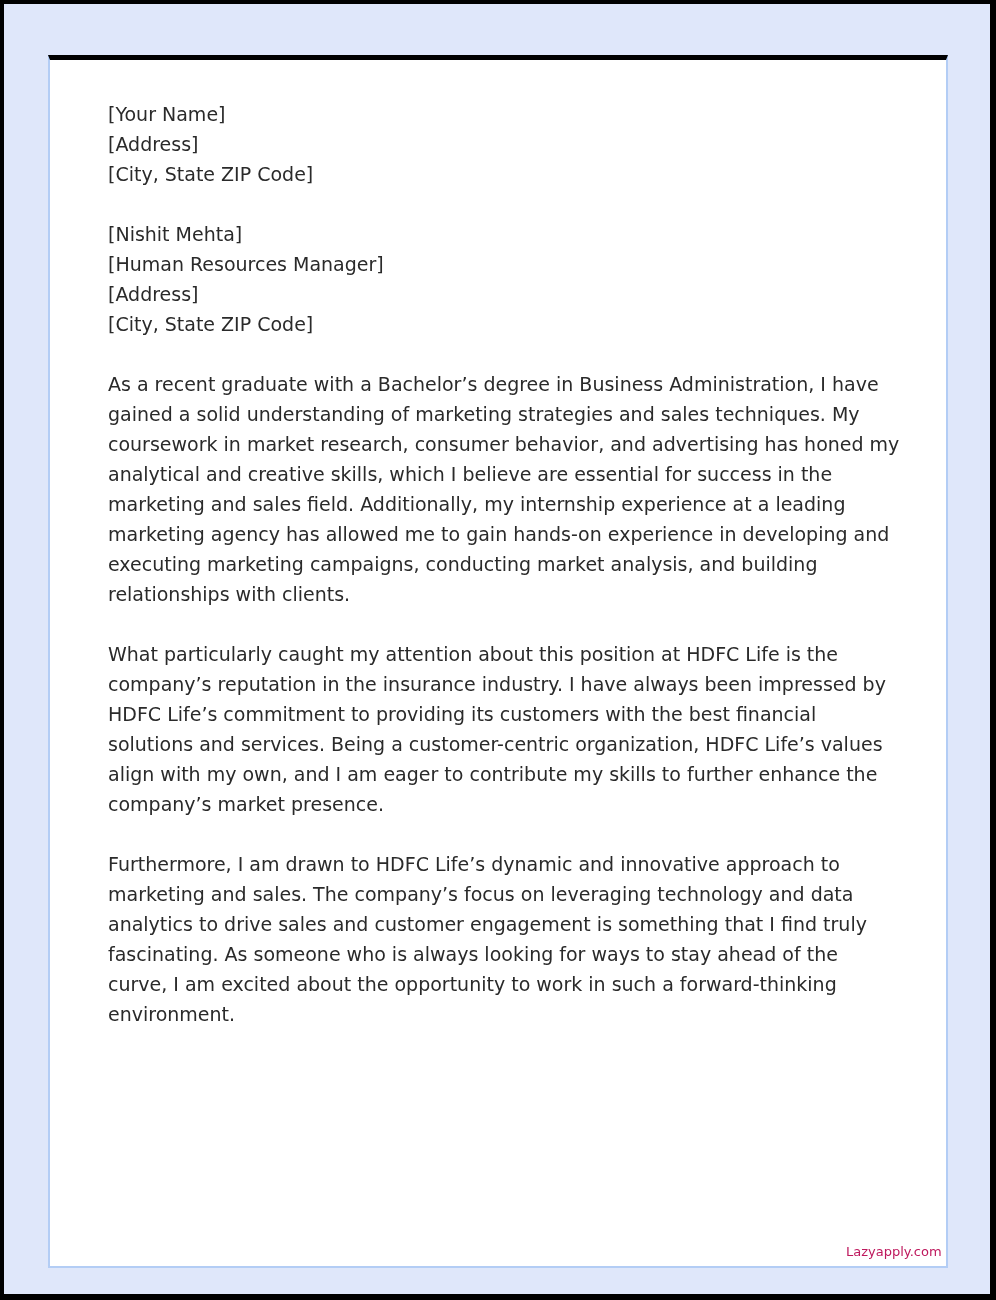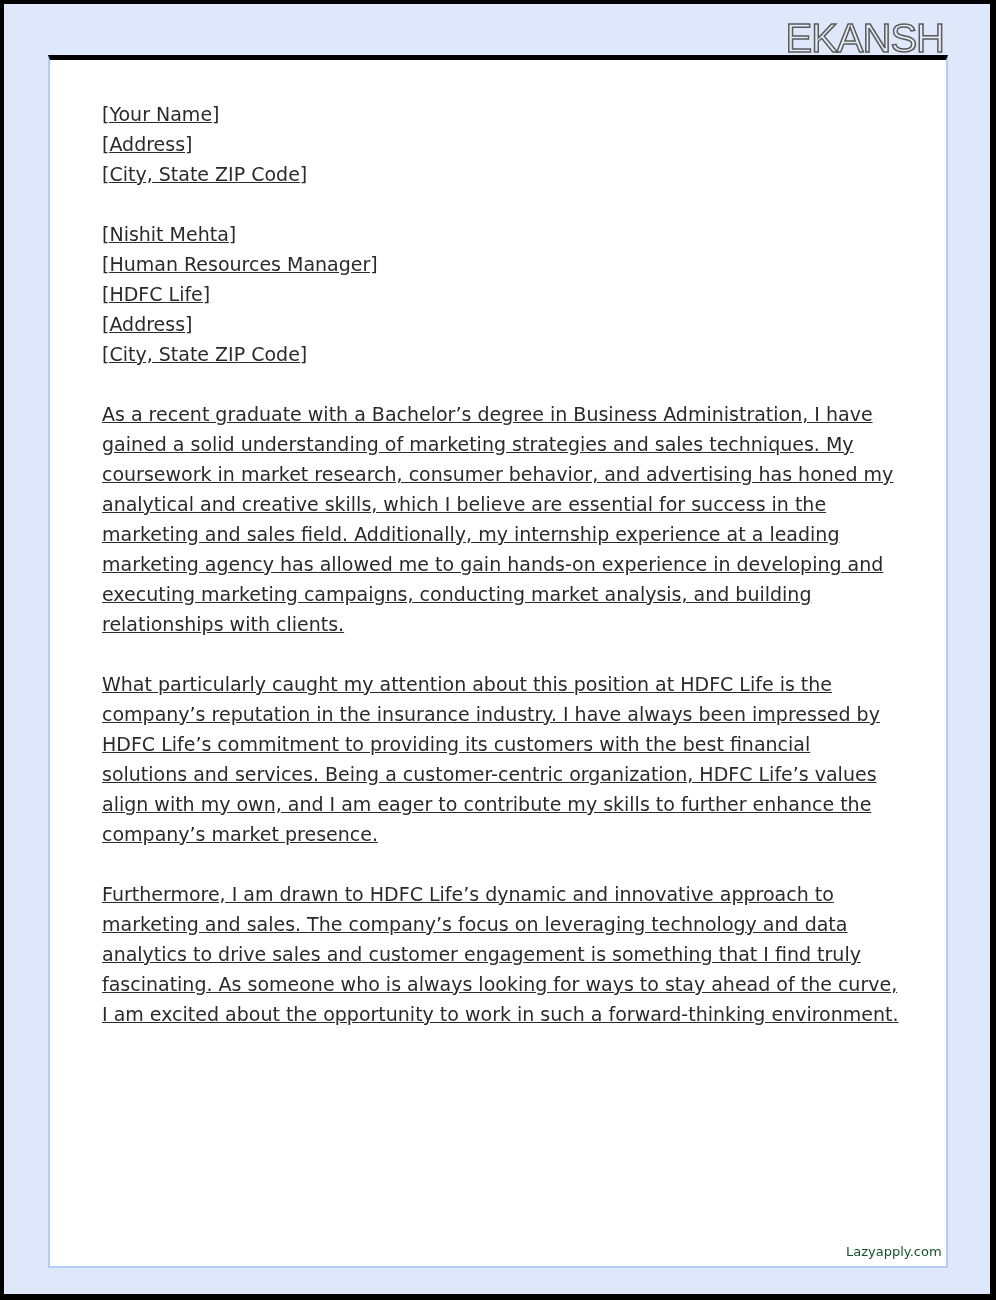--- a/index.html
+++ b/index.html
@@ -50,53 +50,50 @@
       position: absolute;
       left: 96px;
       top: 95px;
       width: 800px;
       font-size: 19px;
       line-height: 30px;
       color: #2a2a2a;
       z-index: 2;
     }
     .content p {
-      margin: 0 0 30px 2px;
-      text-decoration: underline;
+      margin: 0 0 30px 8px;
     }
     .content .line {
       display: block;
     }
     .watermark {
       position: absolute;
       left: 842px;
       top: 1240px;
       font-size: 13px;
-      color: #14532d;
+      color: #be185d;
       z-index: 3;
     }
   </style>
 </head>
 <body>
 
 <div class="frame">
-  <div class="logo">EKANSH</div>
 
   <div class="card"></div>
 
   <div class="content">
     <p>
       <span class="line">[Your Name]</span>
       <span class="line">[Address]</span>
       <span class="line">[City, State ZIP Code]</span>
     </p>
     <p>
       <span class="line">[Nishit Mehta]</span>
       <span class="line">[Human Resources Manager]</span>
-      <span class="line">[HDFC Life]</span>
       <span class="line">[Address]</span>
       <span class="line">[City, State ZIP Code]</span>
     </p>
     <p>As a recent graduate with a Bachelor’s degree in Business Administration, I have gained a solid understanding of marketing strategies and sales techniques. My coursework in market research, consumer behavior, and advertising has honed my analytical and creative skills, which I believe are essential for success in the marketing and sales field. Additionally, my internship experience at a leading marketing agency has allowed me to gain hands-on experience in developing and executing marketing campaigns, conducting market analysis, and building relationships with clients.</p>
     <p>What particularly caught my attention about this position at HDFC Life is the company’s reputation in the insurance industry. I have always been impressed by HDFC Life’s commitment to providing its customers with the best financial solutions and services. Being a customer-centric organization, HDFC Life’s values align with my own, and I am eager to contribute my skills to further enhance the company’s market presence.</p>
     <p>Furthermore, I am drawn to HDFC Life’s dynamic and innovative approach to marketing and sales. The company’s focus on leveraging technology and data analytics to drive sales and customer engagement is something that I find truly fascinating. As someone who is always looking for ways to stay ahead of the curve, I am excited about the opportunity to work in such a forward-thinking environment.</p>
 
   </div>
 
   <div class="watermark">Lazyapply.com</div>

